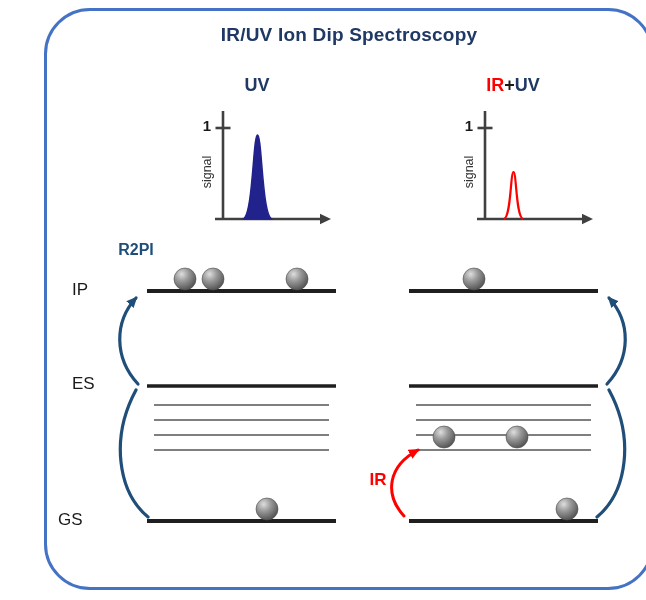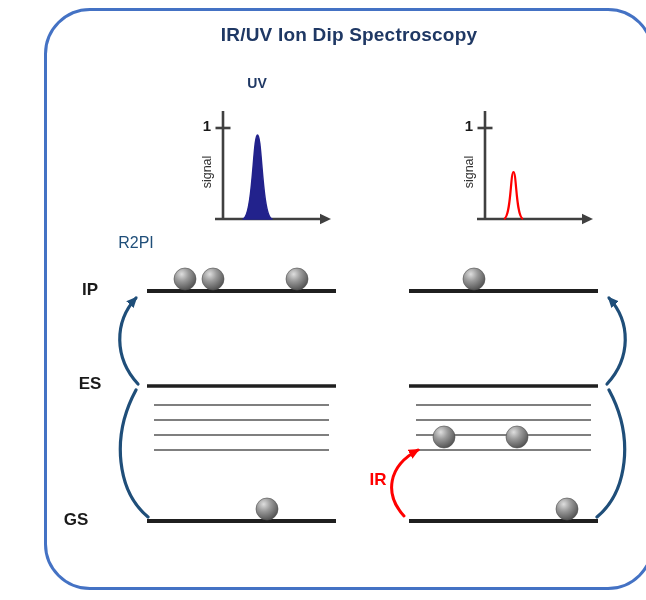--- a/index.html
+++ b/index.html
@@ -15,45 +15,45 @@
     background:transparent;
   }
   .art { position:absolute; left:0; top:0; width:646px; height:600px; }
 
   .title {
     position:absolute; top:24px; left:0; width:646px; text-align:center;
     font-size:19px; font-weight:bold; color:var(--title-text,#1f3864);
     letter-spacing:.2px;
   }
   .lbl { position:absolute; }
-  .plot-title { font-size:14px; font-weight:bold; text-align:center; }
+  .plot-title { font-size:18px; font-weight:bold; text-align:center; }
   .uv-title { left:196px; top:75px; width:70px; color:var(--uv-text,#1f3864); }
   .iruv-title { left:432px; top:75px; width:110px; }
   .iruv-title .ir { color:var(--ir-red,#ff0000); }
   .iruv-title .plus { color:#1a1a1a; }
   .iruv-title .uv { color:var(--uv-text,#1f3864); }
 
   .ylab {
     width:60px; height:16px; text-align:center; font-size:12.5px; color:#333;
     transform:rotate(-90deg);
   }
   .ylab-left { left:152px; top:164px; }
   .ylab-right { left:414px; top:164px; }
 
   .ytick { width:17px; text-align:right; font-size:15px; font-weight:bold; color:#1a1a1a; }
   .ytick-left { left:168px; top:117px; }
   .ytick-right { left:430px; top:117px; }
 
-  .lvl-lab { width:36px; text-align:center; font-size:17px; font-weight:bold; color:#1a1a1a; }
+  .lvl-lab { width:36px; text-align:left; font-size:17px; font-weight:normal; color:#1a1a1a; }
   .lab-ip { left:46px; top:280px; }
   .lab-es { left:46px; top:374px; }
   .lab-gs { left:32px; top:510px; }
 
-  .r2pi { left:82px; top:234px; width:56px; text-align:center;
-          font-size:16px; font-weight:normal; color:var(--arrow-blue,#1f4e79); }
+  .r2pi { left:82px; top:241px; width:56px; text-align:center;
+          font-size:16px; font-weight:bold; color:var(--arrow-blue,#1f4e79); }
   .irlab { left:332px; top:470px; width:40px; text-align:center;
            font-size:17px; font-weight:bold; color:var(--ir-red,#ff0000); }
 
   
   .axis { stroke:var(--axis-line,#404040); stroke-width:2.6; }
   .axis-head { fill:var(--axis-line,#404040); }
   .lvl { stroke:var(--level-line,#1f1f1f); stroke-width:4; }
   .lvl-es { stroke-width:3.5; }
   .vib { stroke:var(--vib-line,#7f7f7f); stroke-width:2; }
   .arrow-b { stroke:var(--arrow-blue,#1f4e79); stroke-width:3.2; fill:none; stroke-linecap:round; }
@@ -137,20 +137,21 @@
       <circle class="ball" cx="491" cy="437" r="11"></circle>
       <circle class="ball" cx="241" cy="509" r="11"></circle>
       <circle class="ball" cx="541" cy="509" r="11"></circle>
     </g>
   </svg>
 
   <div class="title">IR/UV Ion Dip Spectroscopy</div>
 
   <div class="lbl plot-title uv-title">UV</div>
 
+  <div class="lbl plot-title iruv-title"><span class="ir">IR</span><span class="plus">+</span><span class="uv">UV</span></div>
 
   <div class="lbl ylab ylab-left">signal</div>
   <div class="lbl ylab ylab-right">signal</div>
 
   <div class="lbl ytick ytick-left">1</div>
   <div class="lbl ytick ytick-right">1</div>
 
   <div class="lbl lvl-lab lab-ip">IP</div>
   <div class="lbl lvl-lab lab-es">ES</div>
   <div class="lbl lvl-lab lab-gs">GS</div>

